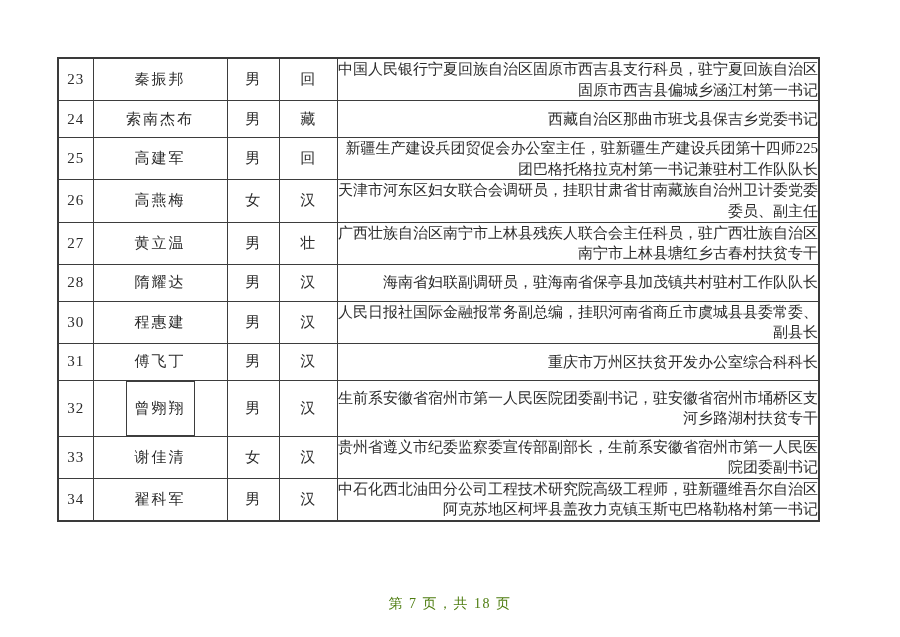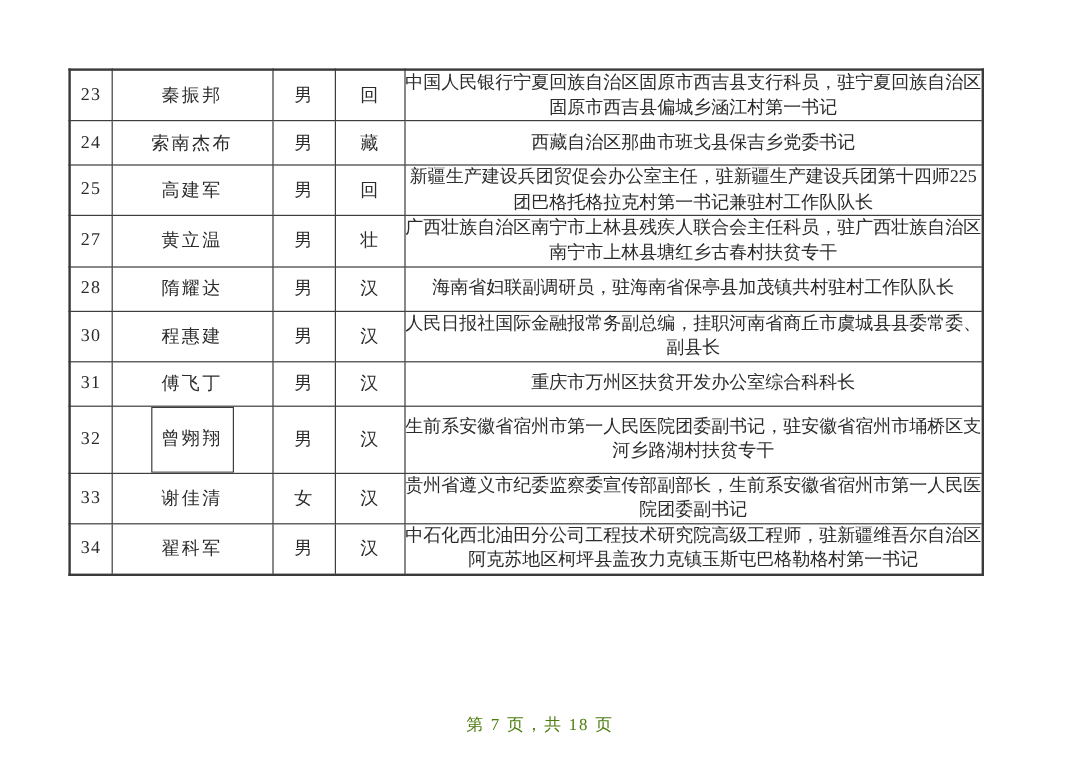--- a/index.html
+++ b/index.html
@@ -54,21 +54,21 @@
     letter-spacing: 2px;
     margin-top: 21px;
   }
   td.c-gender, td.c-ethnic {
     text-align: center;
     letter-spacing: 0.5px;
   }
   td.c-desc {
     padding: 2px 6px 2px 7px;
     line-height: 20.6px;
-    text-align: center;
+    text-align: right;
     word-break: break-all;
     line-break: anywhere;
   }
   .boxed-name {
     display: inline-block;
     border: 1.5px solid #3d3d3d;
     padding: 17px 8px;
     line-height: 1.25;
   }
   .footer {
@@ -108,20 +108,27 @@
           <td class="c-gender">男</td>
           <td class="c-ethnic">藏</td>
           <td class="c-desc">西藏自治区那曲市班戈县保吉乡党委书记</td>
         </tr>
         <tr>
           <td class="c-num">25</td>
           <td class="c-name">高建军</td>
           <td class="c-gender">男</td>
           <td class="c-ethnic">回</td>
           <td class="c-desc">新疆生产建设兵团贸促会办公室主任，驻新疆生产建设兵团第十四师225团巴格托格拉克村第一书记兼驻村工作队队长</td>
+        </tr>
+        <tr>
+          <td class="c-num">26</td>
+          <td class="c-name">高燕梅</td>
+          <td class="c-gender">女</td>
+          <td class="c-ethnic">汉</td>
+          <td class="c-desc">天津市河东区妇女联合会调研员，挂职甘肃省甘南藏族自治州卫计委党委委员、副主任</td>
         </tr>
         <tr>
           <td class="c-num">27</td>
           <td class="c-name">黄立温</td>
           <td class="c-gender">男</td>
           <td class="c-ethnic">壮</td>
           <td class="c-desc">广西壮族自治区南宁市上林县残疾人联合会主任科员，驻广西壮族自治区南宁市上林县塘红乡古春村扶贫专干</td>
         </tr>
         <tr>
           <td class="c-num">28</td>

